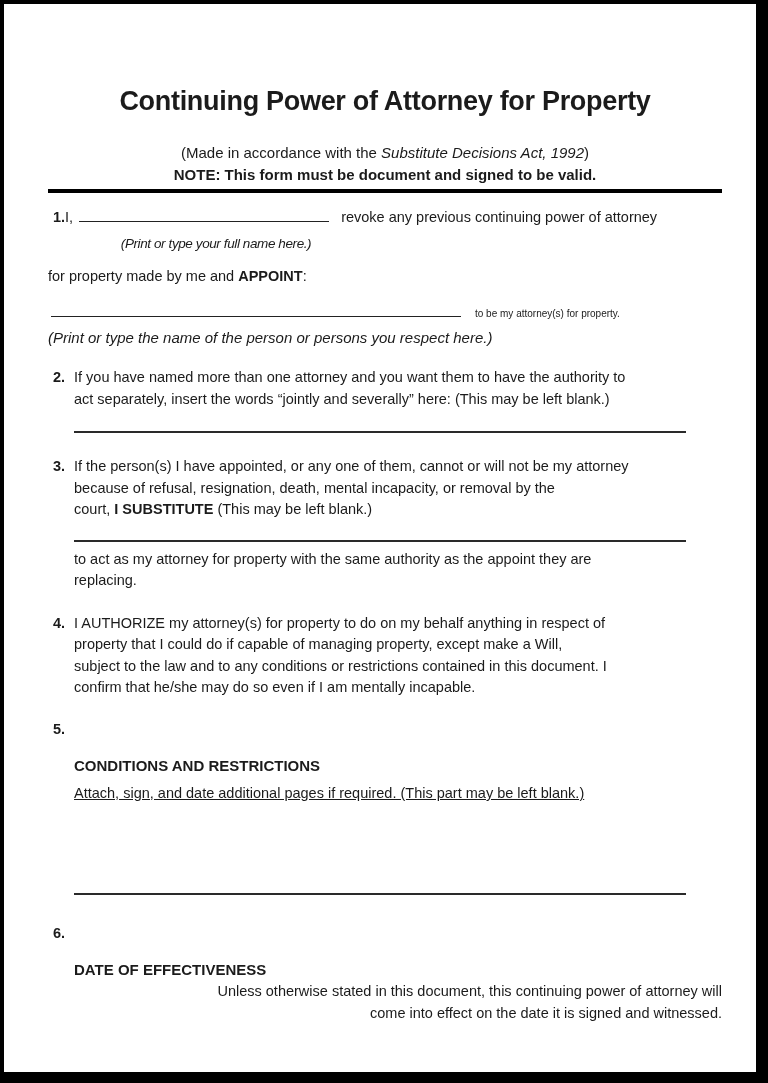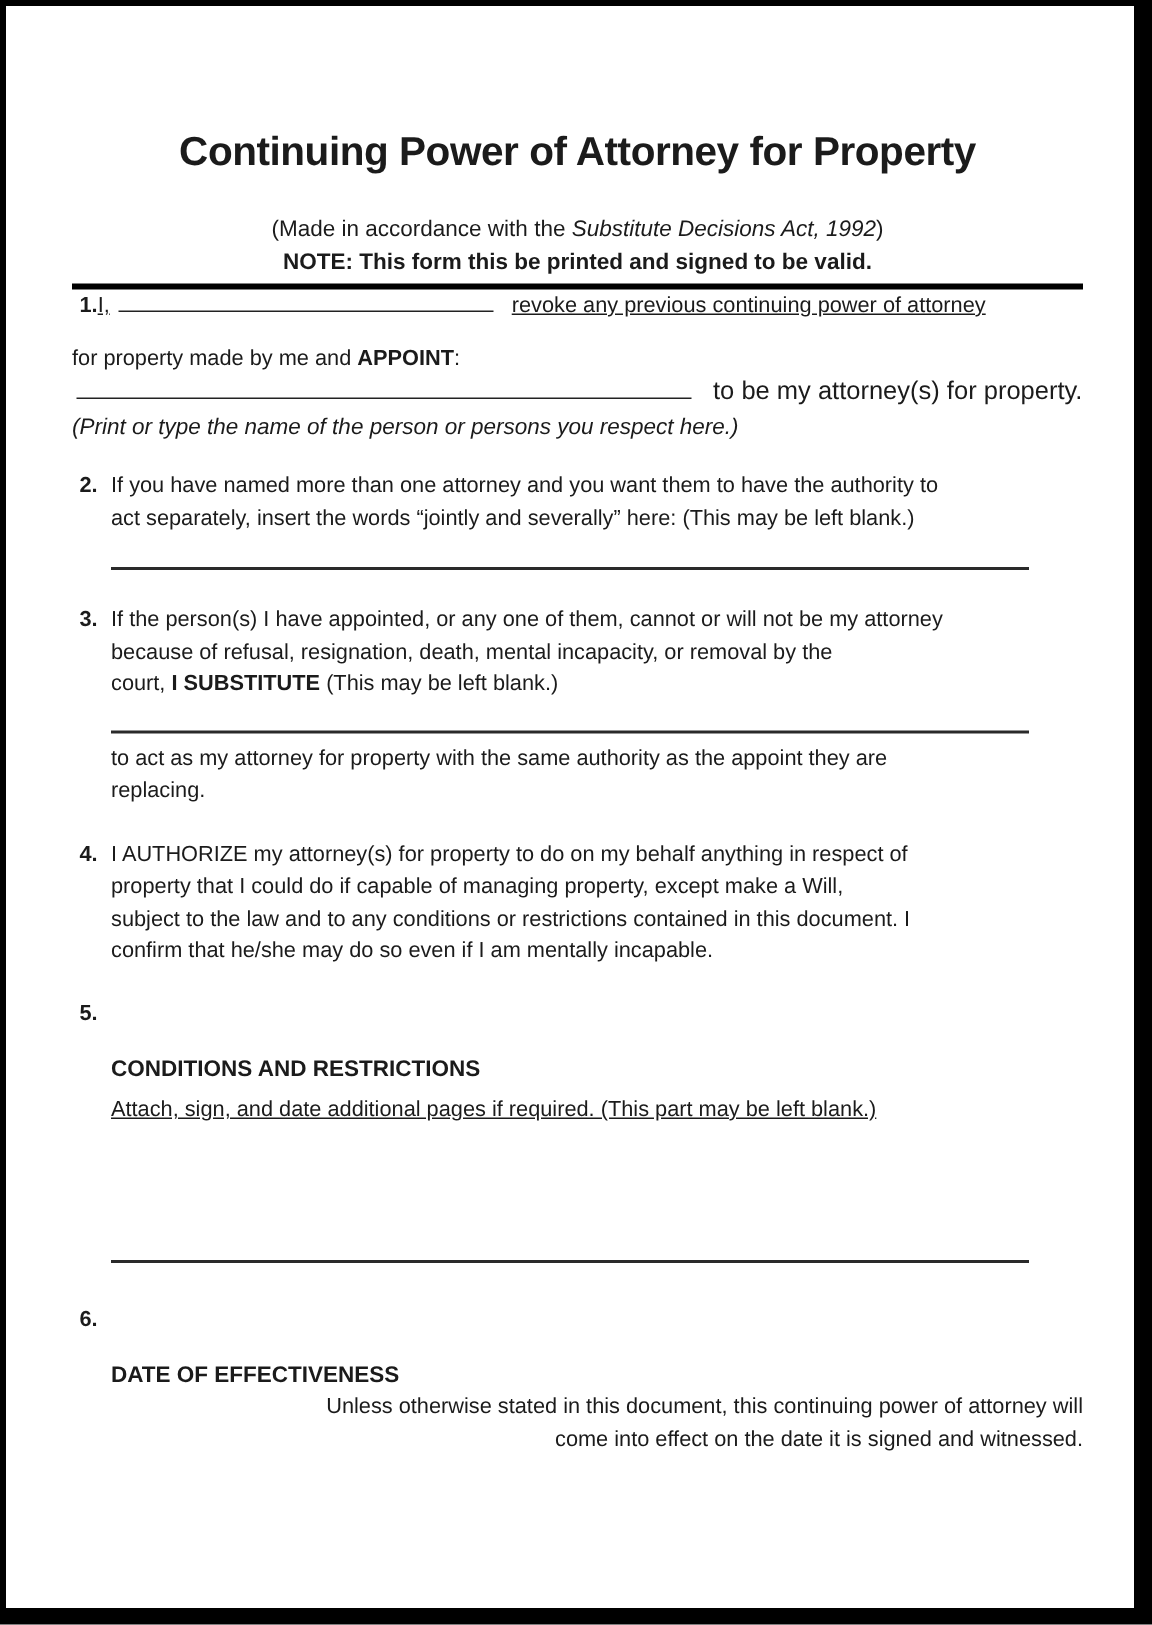--- a/index.html
+++ b/index.html
@@ -80,39 +80,40 @@
     letter-spacing: -0.4px;
   }
   .caption2 {
     margin-top: 3px;
     font-style: italic;
     font-size: 15px;
     line-height: 21px;
   }
   .bold { font-weight: bold; }
   .sec-heading { font-weight: bold; font-size: 15px; line-height: 21.5px; margin-top: 36px; }
-  .row1 { font-size: 14.5px; line-height: 22px; text-decoration: underline; }
+  .row1 { margin-top: 13px; font-size: 14.5px; line-height: 22px; }
   .row3 { margin-top: 13px; font-size: 14.5px; line-height: 21.5px; }
-  .row4 { margin-top: 0; font-size: 17px; line-height: 21px; text-align: center; }
+  .row4 { margin-top: 16px; font-size: 10px; line-height: 21px; }
 </style>
 </head>
 <body>
 
 <div class="page">
 
   <h1 class="title">Continuing Power of Attorney for Property</h1>
 
   <div class="subtitle"><span>(Made in accordance with the </span><span class="act">Substitute Decisions Act, 1992</span><span>)</span></div>
 
-  <div class="note">NOTE: This form this be printed and signed to be valid.</div>
+  <div class="note">NOTE: This form must be document and signed to be valid.</div>
 
   <div class="thick-rule"></div>
 
   <div class="row1"><span class="num" style="display:inline-block;">1.</span><span>I,</span><span class="blank-inline" style="width:250px; margin:0 12px 0 6px;"></span><span>revoke any previous continuing power of attorney</span></div>
 
+  <span class="caption1">(Print or type your full name here.)</span>
 
   <div class="row3"><span>for property made by me and </span><span class="bold">APPOINT</span><span>:</span></div>
 
   <div class="row4"><span class="blank-inline" style="width:410px; margin-left:3px; margin-right:14px;"></span><span>to be my attorney(s) for property.</span></div>
 
   <div class="caption2">(Print or type the name of the person or persons you respect here.)</div>
 
   <div class="sec body-text" style="margin-top:19px;">
     <span class="num">2.</span>
     <div class="sec-body">

